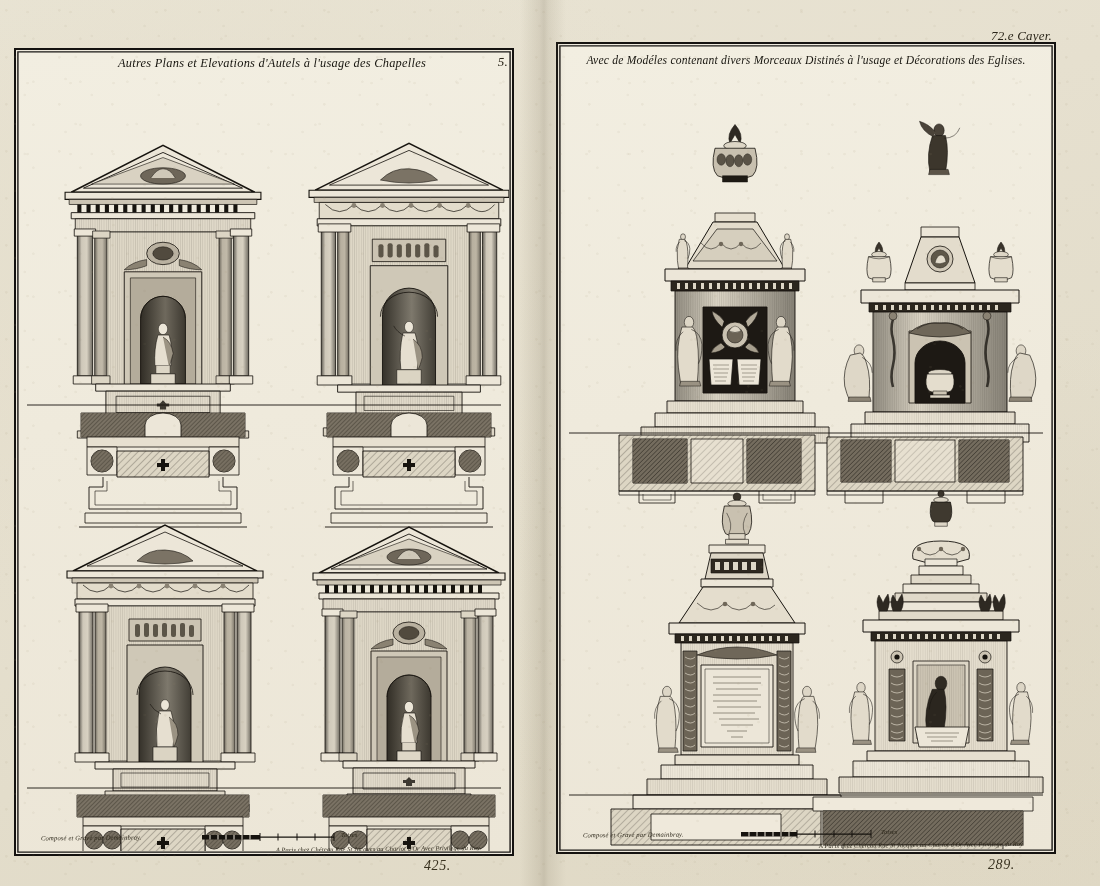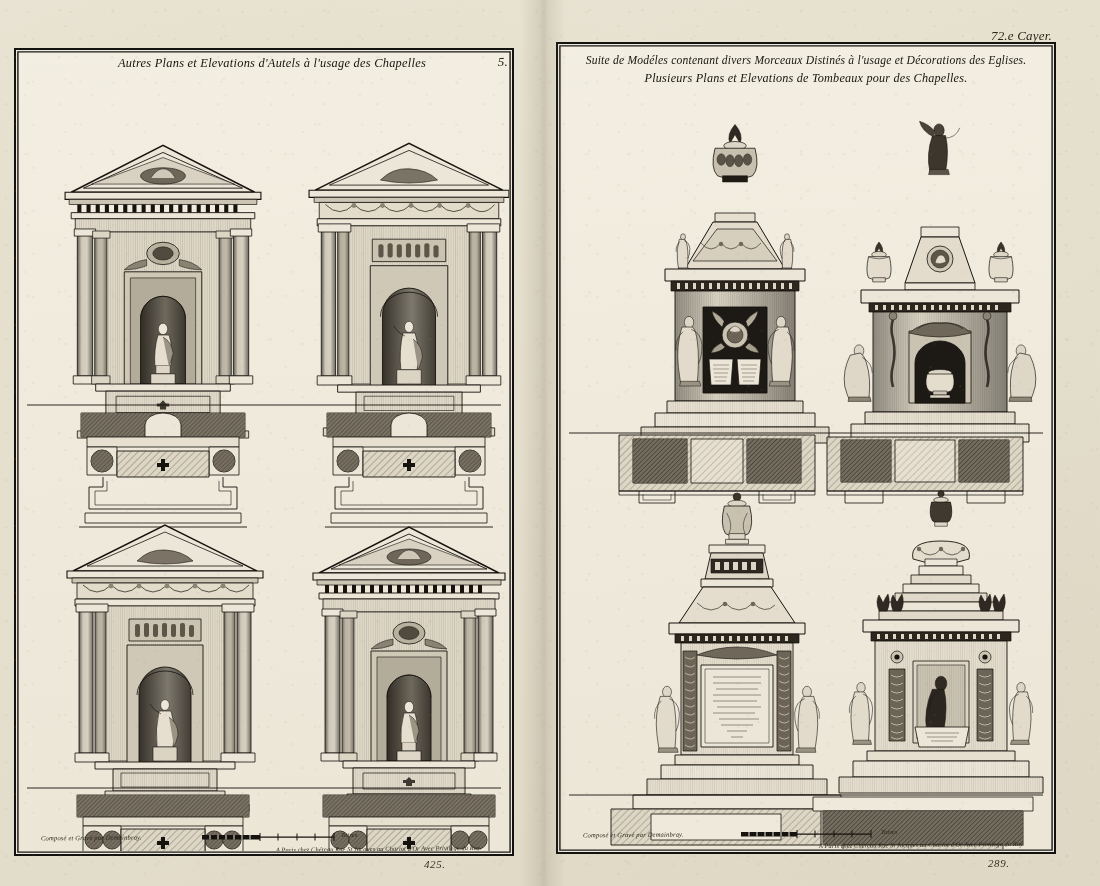--- a/index.html
+++ b/index.html
@@ -49,21 +49,21 @@
     font-style:italic;color:#17150f;white-space:nowrap;
   }
   .ttl.t1{font-size:12.4px;letter-spacing:.25px;}
   .ttl.t2{font-size:11.6px;letter-spacing:.2px;}
   .ttl.t3{font-size:12.2px;letter-spacing:.2px;}
   .cayer{
     position:absolute;font-style:italic;font-size:13px;color:#2a2519;
     letter-spacing:.2px;
   }
   .plnum{
-    position:absolute;font-style:italic;font-size:11px;color:#38311f;letter-spacing:.6px;
+    position:absolute;font-style:italic;font-size:14px;color:#38311f;letter-spacing:.6px;
   }
   .credit{
     position:absolute;font-style:italic;font-size:6.6px;color:#2b2619;
     white-space:nowrap;letter-spacing:.15px;transform:rotate(-.5deg);
   }
   .addr{
     position:absolute;font-style:italic;font-size:6.4px;color:#2b2619;
     white-space:nowrap;letter-spacing:.1px;transform:rotate(-.6deg);
   }
   .scaleunit{position:absolute;font-style:italic;font-size:6.6px;color:#2b2619;}
@@ -396,22 +396,21 @@
 
     <div class="cayer" style="right:6px;top:6px;">5.</div>
   </div>
 
   <div class="plnum" style="left:424px;top:858px;">425.</div>
 
   <div class="plate" id="plateR" style="left:556px;top:42px;width:500px;height:812px;">
     <div class="plate-frame"></div>
     <div class="plate-inner">
 
-      <div class="ttl t2" style="top:7px;">Suite de Modéles contenant divers Morceaux Distinés à l'usage et Décorations des Eglises.</div>
-      <div class="ttl t3" style="top:24px;">Plusieurs Plans et Elevations de Tombeaux pour des Chapelles.</div>
+      <div class="ttl t2" style="top:7px;">Avec de Modéles contenant divers Morceaux Distinés à l'usage et Décorations des Eglises.</div>
 
       <svg class="fig" style="left:0;top:0;" width="490" height="802" viewBox="0 0 490 802">
         <defs>
           <pattern id="rvline" width="2.2" height="4" patternUnits="userSpaceOnUse">
             <line x1="0" y1="0" x2="0" y2="4" stroke="#16130e" stroke-width=".42" opacity=".7"></line>
           </pattern>
           <pattern id="rhatchL" width="5" height="5" patternTransform="rotate(45)" patternUnits="userSpaceOnUse">
             <line x1="0" y1="0" x2="0" y2="5" stroke="#16130e" stroke-width=".55"></line>
           </pattern>
           <pattern id="rhatchD" width="3.2" height="3.2" patternTransform="rotate(45)" patternUnits="userSpaceOnUse">

